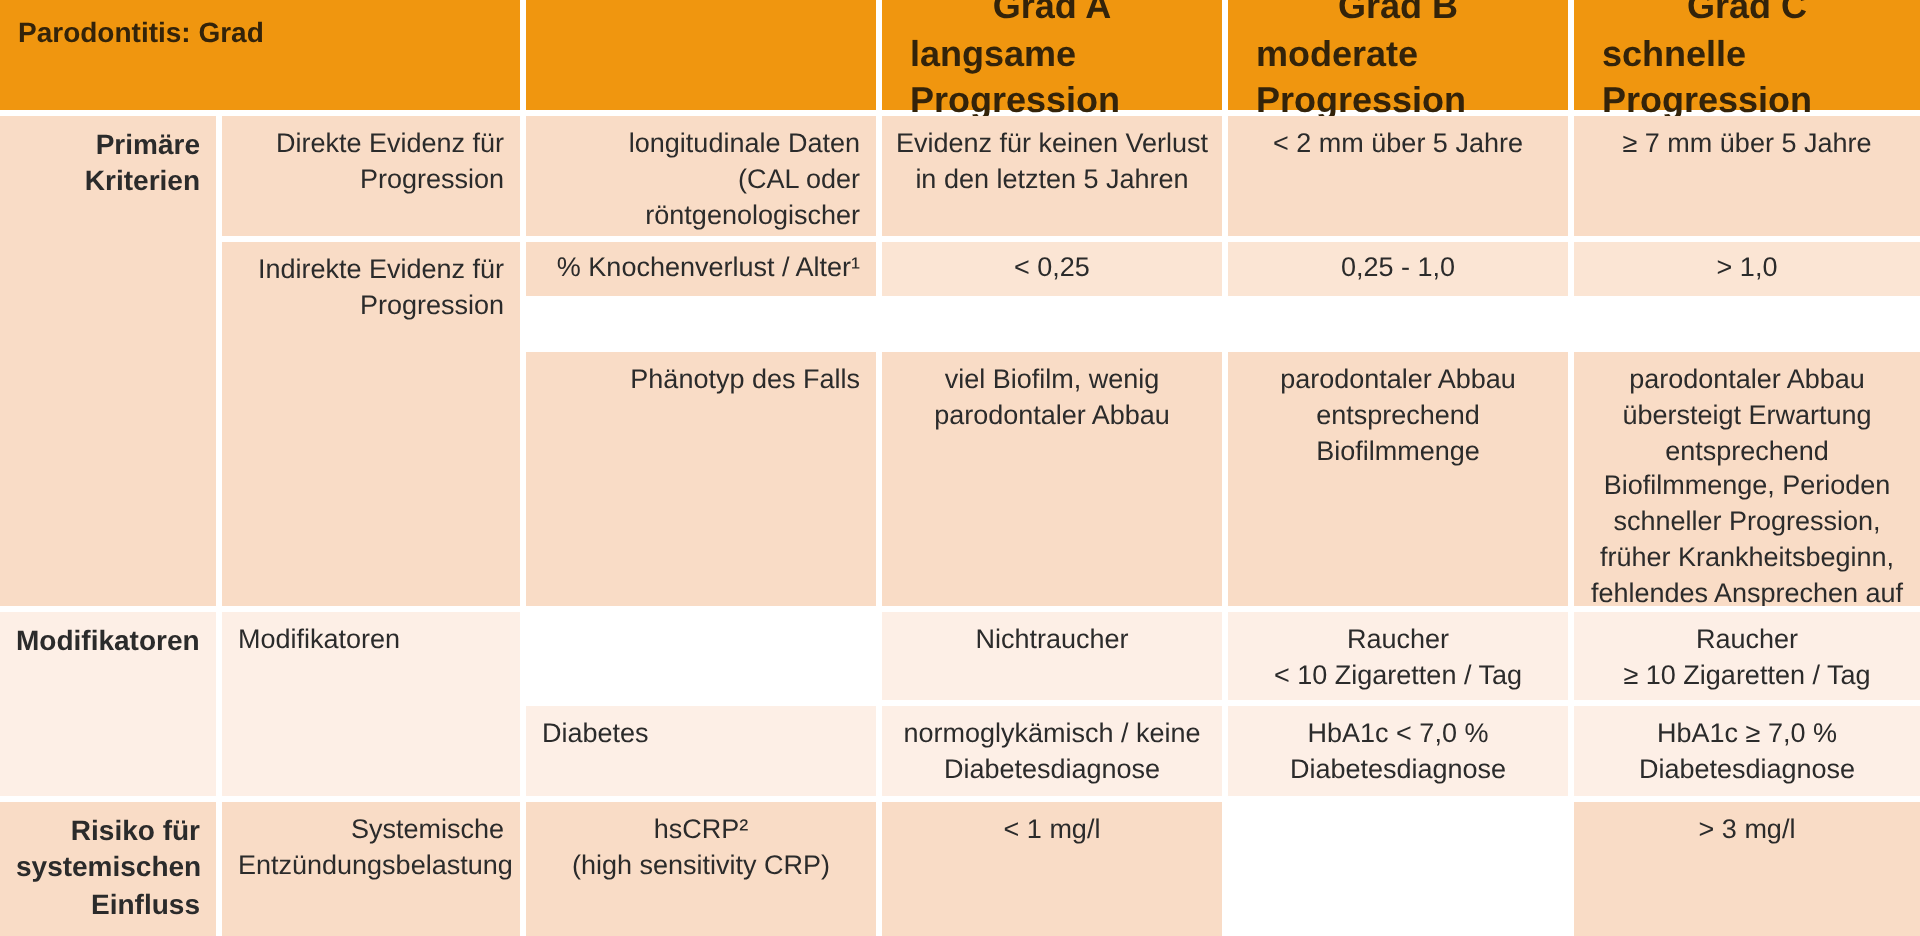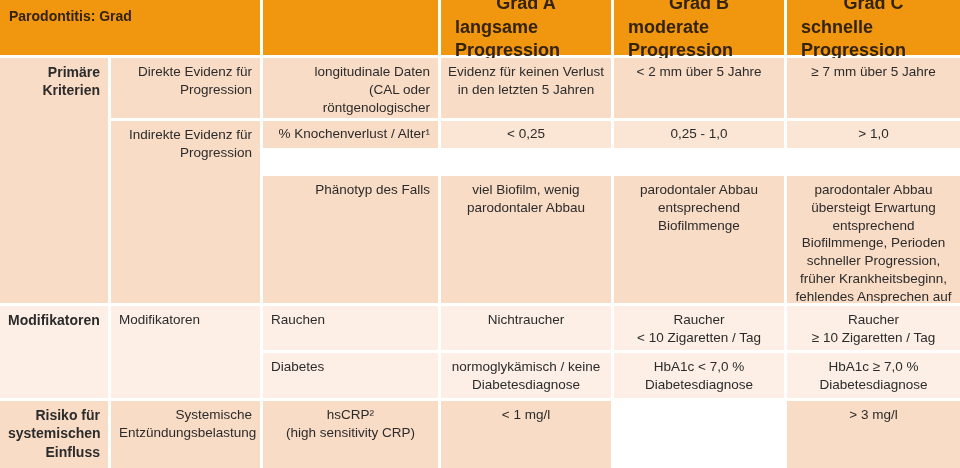--- a/index.html
+++ b/index.html
@@ -94,21 +94,20 @@
 entsprechend
 Biofilmmenge, Perioden
 schneller Progression,
 früher Krankheitsbeginn,
 fehlendes Ansprechen auf
 Standarttherapie</div>
 
   <div class="cell lighter bold c1 r-modif">Modifikatoren</div>
   <div class="cell lighter c2 r-modif">Modifikatoren</div>
 
-  <div class="cell lighter c3 r5">Rauchen</div>
   <div class="cell lighter center c4 r5">Nichtraucher</div>
   <div class="cell lighter center c5 r5">Raucher
 &lt; 10 Zigaretten / Tag</div>
   <div class="cell lighter center c6 r5">Raucher
 ≥ 10 Zigaretten / Tag</div>
 
   <div class="cell lighter c3 r6">Diabetes</div>
   <div class="cell lighter center c4 r6">normoglykämisch / keine
 Diabetesdiagnose</div>
   <div class="cell lighter center c5 r6">HbA1c &lt; 7,0 %

